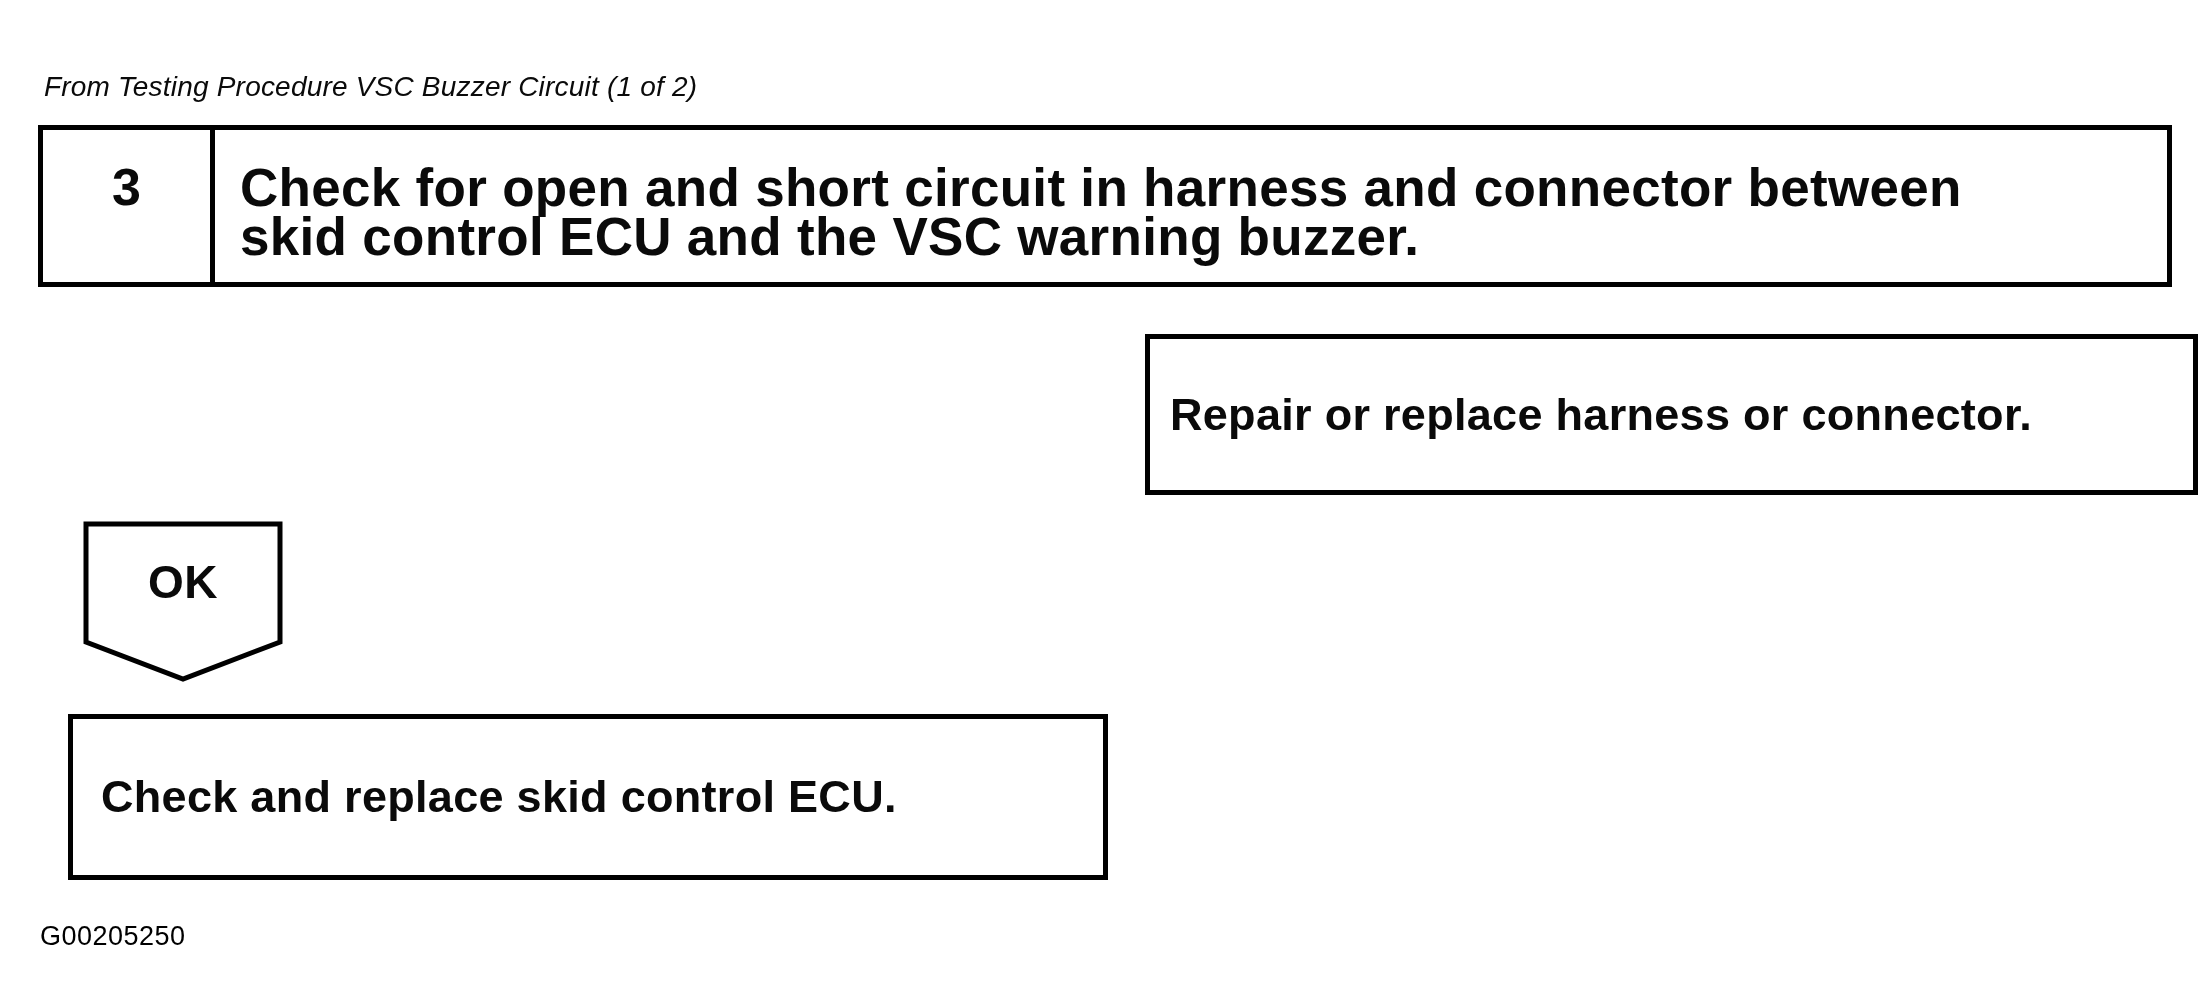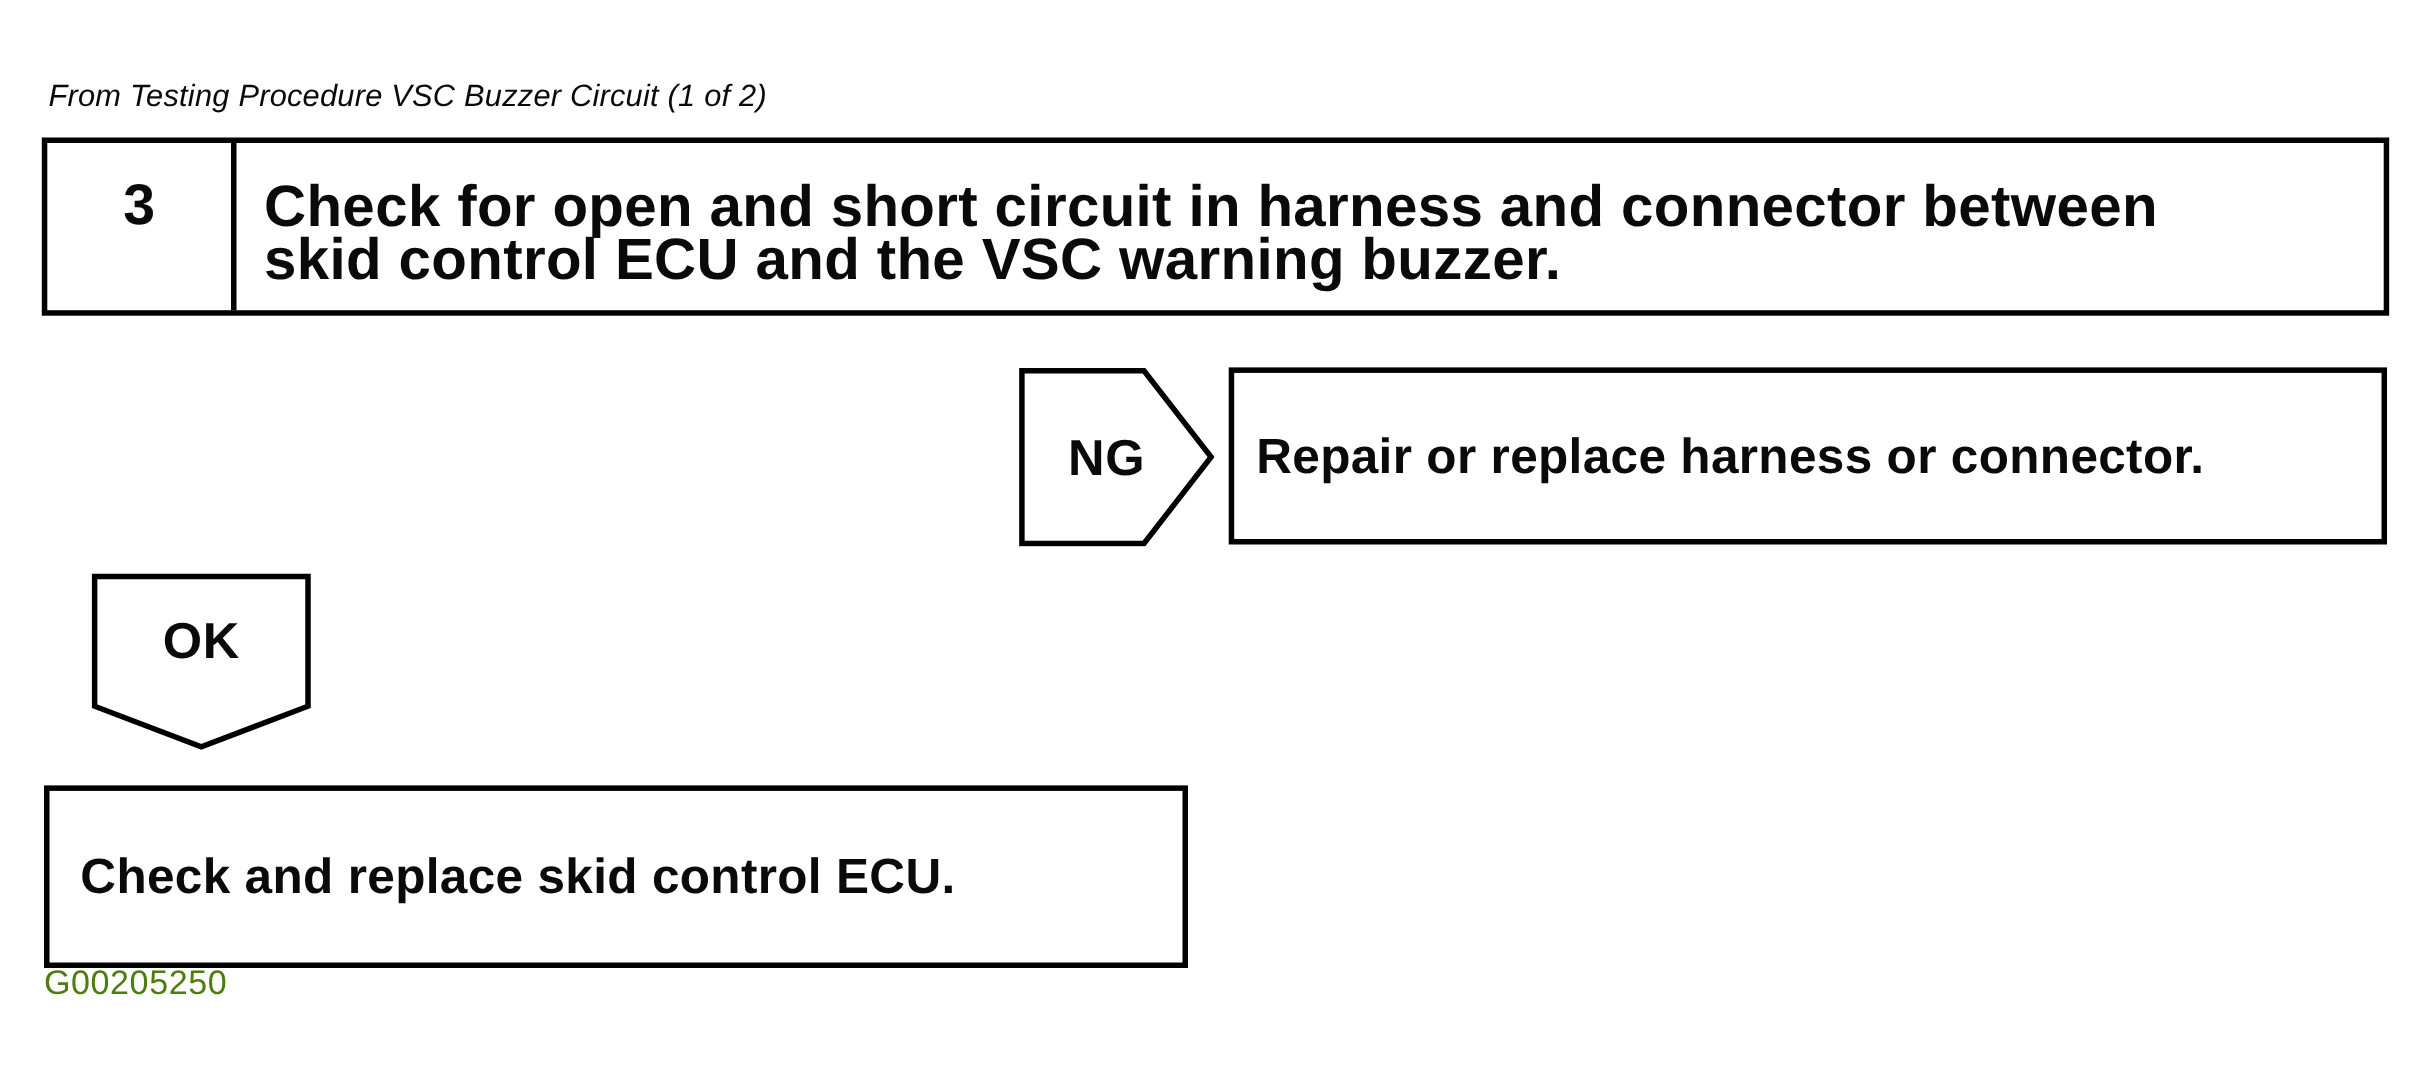--- a/index.html
+++ b/index.html
@@ -102,62 +102,57 @@
     position: absolute;
     border: 5px solid #000;
     box-sizing: border-box;
     display: flex;
     align-items: center;
     font-size: 45px;
     font-weight: bold;
     letter-spacing: 0.3px;
     background: #fff;
     white-space: nowrap;
+    margin-left: 28px;
   }
   .ng-box {
     left: 1117px;
     top: 334px;
     width: 1053px;
     height: 161px;
     padding-left: 20px;
   }
   .ok-box {
     left: 40px;
     top: 714px;
     width: 1040px;
     height: 166px;
     padding-left: 28px;
   }
   .figure-id {
     position: absolute;
     left: 40px;
-    top: 876px;
-    font-size: 31px;
+    top: 921px;
+    font-size: 27px;
     letter-spacing: 0.5px;
-    color: #4d7c0f;
+    color: #000000;
   }
 </style>
 </head>
 <body>
 
 <div class="canvas">
 
   <div class="title">From Testing Procedure VSC Buzzer Circuit (1 of 2)</div>
 
   <div class="step-box">
     <div class="step-num-cell">3</div>
     <div class="step-text">Check for open and short circuit in harness and connector between skid control ECU and the VSC warning buzzer.</div>
   </div>
 
-  <div class="connector ng-connector">
-    <svg width="178" height="163" viewBox="0 0 178 163">
-      <polygon points="3,3 114,3 175,81.5 114,160 3,160" fill="#ffffff" stroke="#000000" stroke-width="5" stroke-linejoin="miter"></polygon>
-    </svg>
-    <span class="conn-label">NG</span>
-  </div>
 
   <div class="result-box ng-box">
     <span>Repair or replace harness or connector.</span>
   </div>
 
   <div class="connector ok-connector">
     <svg width="200" height="162" viewBox="0 0 200 162">
       <polygon points="3,3 197,3 197,121 100,158 3,121" fill="#ffffff" stroke="#000000" stroke-width="5" stroke-linejoin="miter"></polygon>
     </svg>
     <span class="conn-label">OK</span>

